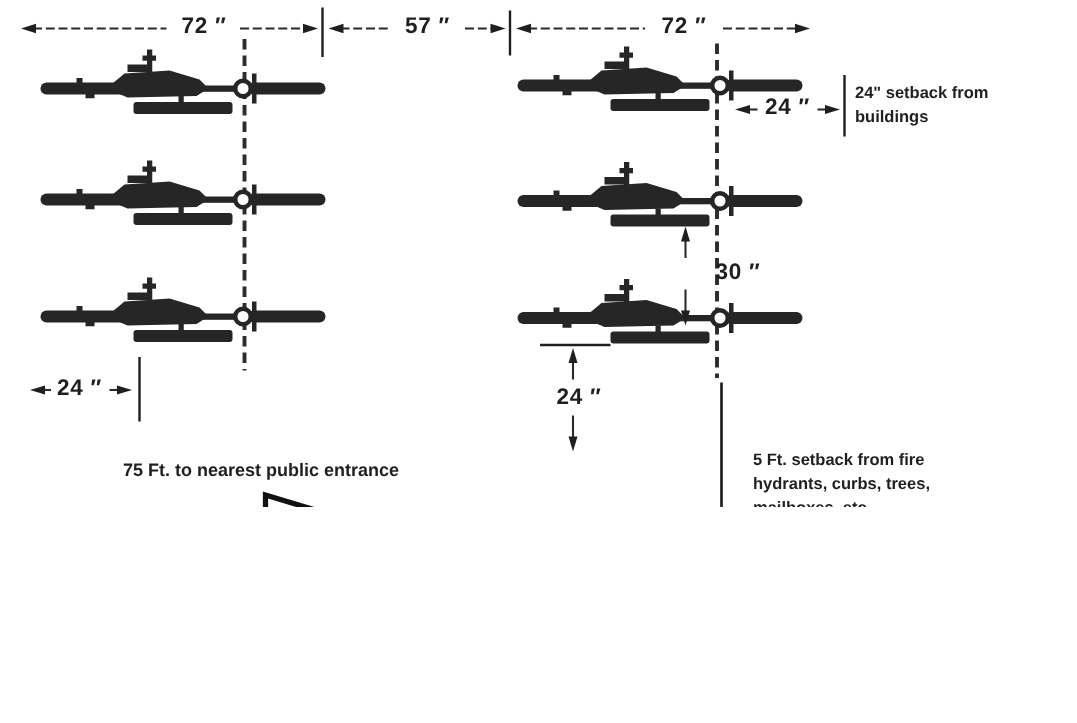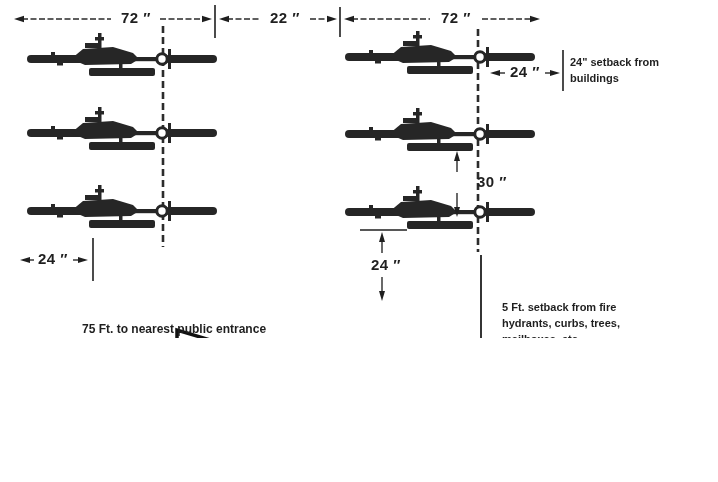--- a/index.html
+++ b/index.html
@@ -16,21 +16,21 @@
   .note{font-size:11px;line-height:16px;white-space:normal;}
   .dim-top-left   {left:112px;top:9px;width:48px;}
   .dim-top-center {left:261px;top:9px;width:48px;}
   .dim-top-right  {left:432px;top:9px;width:48px;}
   .dim-building   {left:504px;top:63px;width:42px;}
   .dim-rowspace   {left:438px;top:173px;width:40px;margin-left:34px;}
   .dim-bottomright{left:366px;top:256px;width:40px;}
   .dim-bottomleft {left:33px;top:250px;width:40px;}
   .note-building  {left:570px;top:54px;width:104px;}
   .note-fire      {left:502px;top:299px;width:132px;}
-  .note-entrance  {left:82px;top:322px;font-size:12px;}
+  .note-entrance  {left:82px;top:306px;font-size:12px;}
 </style>
 </head>
 <body>
 
 <div class="canvas">
 
   <svg class="art" width="718" height="482" viewBox="0 0 718 482">
     <defs>
 
       <g id="bike">
@@ -121,21 +121,21 @@
       <rect x="493" y="390" width="15" height="14" fill="#ffffff" stroke="#111111" stroke-width="3.5"></rect>
       <circle cx="478" cy="397" r="15" fill="#ffffff" stroke="#111111" stroke-width="6.5"></circle>
       <circle cx="478" cy="397" r="5.5" fill="#ffffff" stroke="#111111" stroke-width="4.5"></circle>
     </g>
 
     <line x1="6" y1="458.5" x2="712" y2="458.5" stroke="#3a3a3a" stroke-width="2"></line>
     <rect x="2" y="467" width="714" height="5" fill="#101010"></rect>
   </svg>
 
   <div class="lbl dim dim-top-left">72 ″</div>
-  <div class="lbl dim dim-top-center">22 ″</div>
+  <div class="lbl dim dim-top-center">57 ″</div>
   <div class="lbl dim dim-top-right">72 ″</div>
   <div class="lbl dim dim-building">24 ″</div>
   <div class="lbl dim dim-rowspace">30 ″</div>
   <div class="lbl dim dim-bottomright">24 ″</div>
   <div class="lbl dim dim-bottomleft">24 ″</div>
 
   <div class="lbl note note-building">24" setback from buildings</div>
   <div class="lbl note-entrance">75 Ft. to nearest public entrance</div>
   <div class="lbl note note-fire">5 Ft. setback from fire hydrants, curbs, trees, mailboxes, etc.</div>
 

